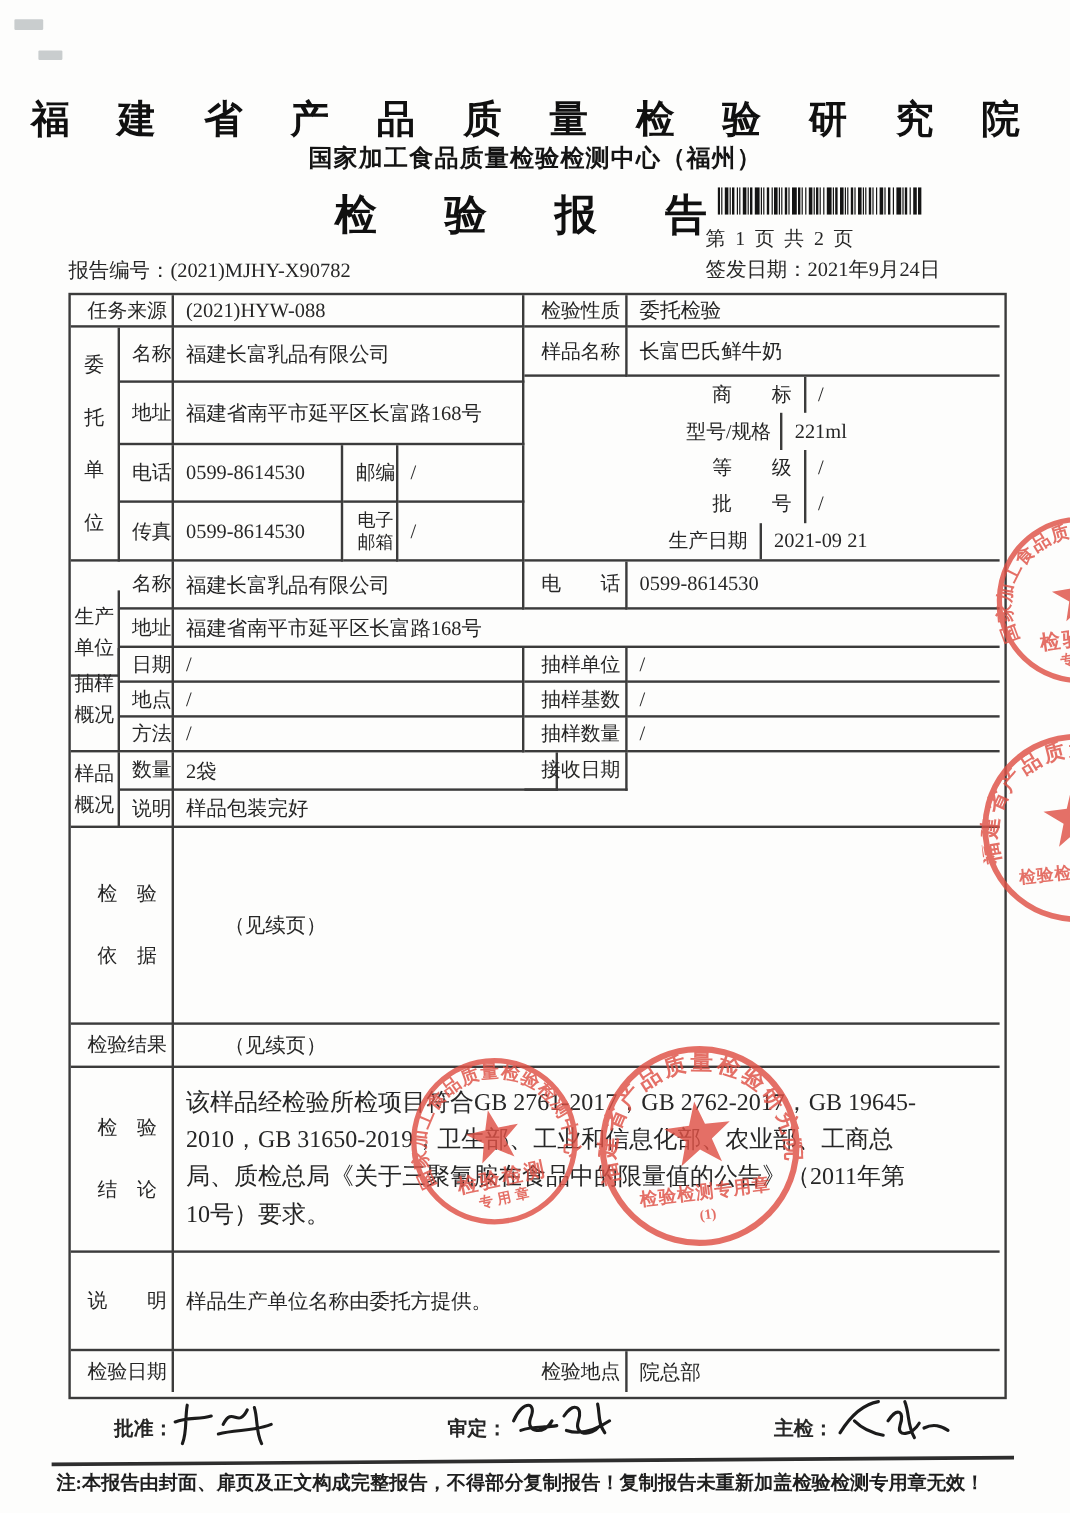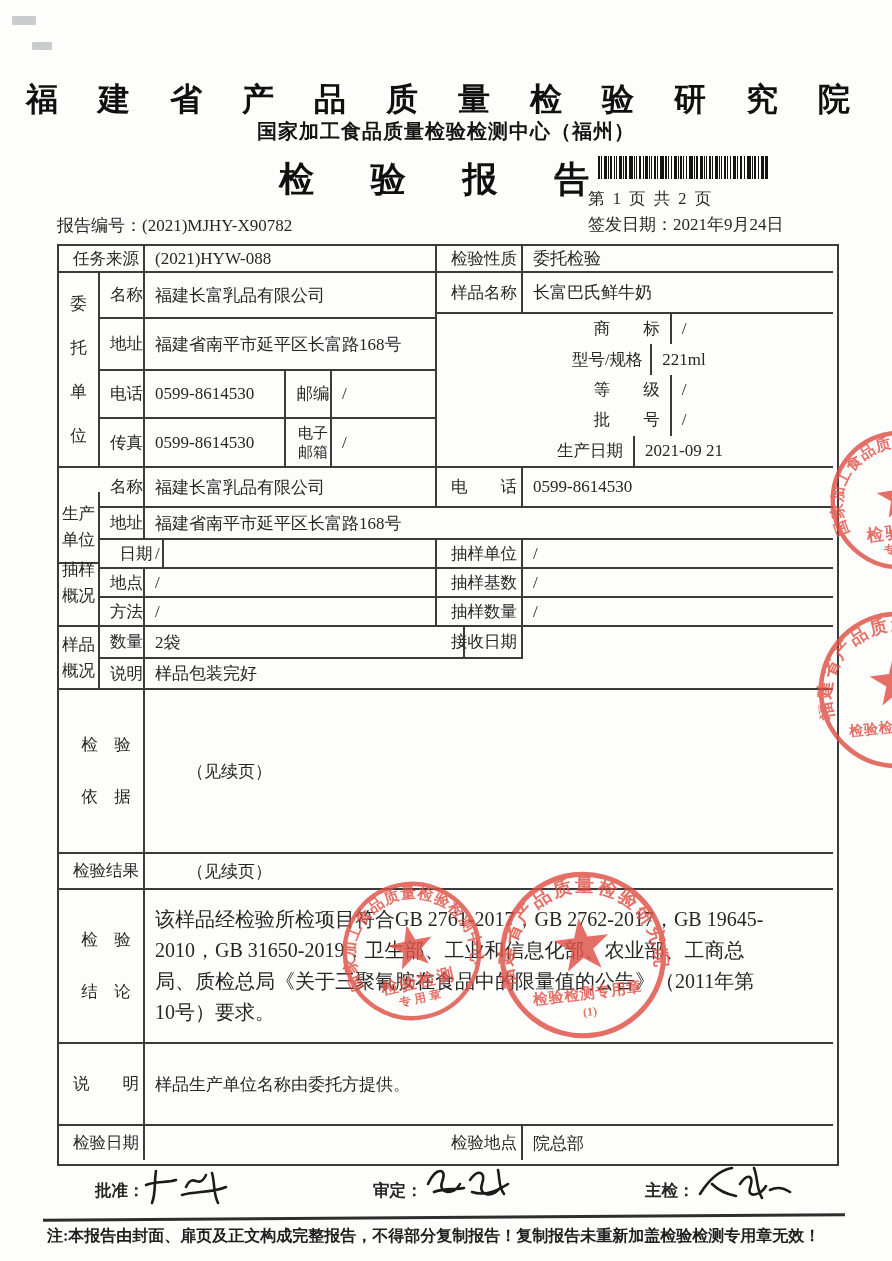--- a/index.html
+++ b/index.html
@@ -122,21 +122,21 @@
 单位</div>
     <div class="cell lab" style="left:41px;top:222px;width:45px;height:40px;">名称</div>
     <div class="cell val" style="left:86px;top:222px;width:292px;height:40px;">福建长富乳品有限公司</div>
     <div class="cell lab" style="left:378px;top:222px;width:86px;height:40px;">电　　话</div>
     <div class="cell val ner" style="left:464px;top:222px;width:310px;height:40px;">0599-8614530</div>
     <div class="cell lab" style="left:41px;top:262px;width:45px;height:32px;">地址</div>
     <div class="cell val ner" style="left:86px;top:262px;width:688px;height:32px;">福建省南平市延平区长富路168号</div>
 
     <div class="cell grp" style="left:0;top:294px;width:41px;height:87px;line-height:26px;">抽样
 概况</div>
-    <div class="cell lab" style="left:41px;top:294px;width:64px;height:29px;">日期</div>
+    <div class="cell lab" style="left:41px;top:294px;width:45px;height:29px;">日期</div>
     <div class="cell val" style="left:86px;top:294px;width:292px;height:29px;">/</div>
     <div class="cell lab" style="left:378px;top:294px;width:86px;height:29px;">抽样单位</div>
     <div class="cell val ner" style="left:464px;top:294px;width:310px;height:29px;">/</div>
     <div class="cell lab" style="left:41px;top:323px;width:45px;height:29px;">地点</div>
     <div class="cell val" style="left:86px;top:323px;width:292px;height:29px;">/</div>
     <div class="cell lab" style="left:378px;top:323px;width:86px;height:29px;">抽样基数</div>
     <div class="cell val ner" style="left:464px;top:323px;width:310px;height:29px;">/</div>
     <div class="cell lab" style="left:41px;top:352px;width:45px;height:29px;">方法</div>
     <div class="cell val" style="left:86px;top:352px;width:292px;height:29px;">/</div>
     <div class="cell lab" style="left:378px;top:352px;width:86px;height:29px;">抽样数量</div>

